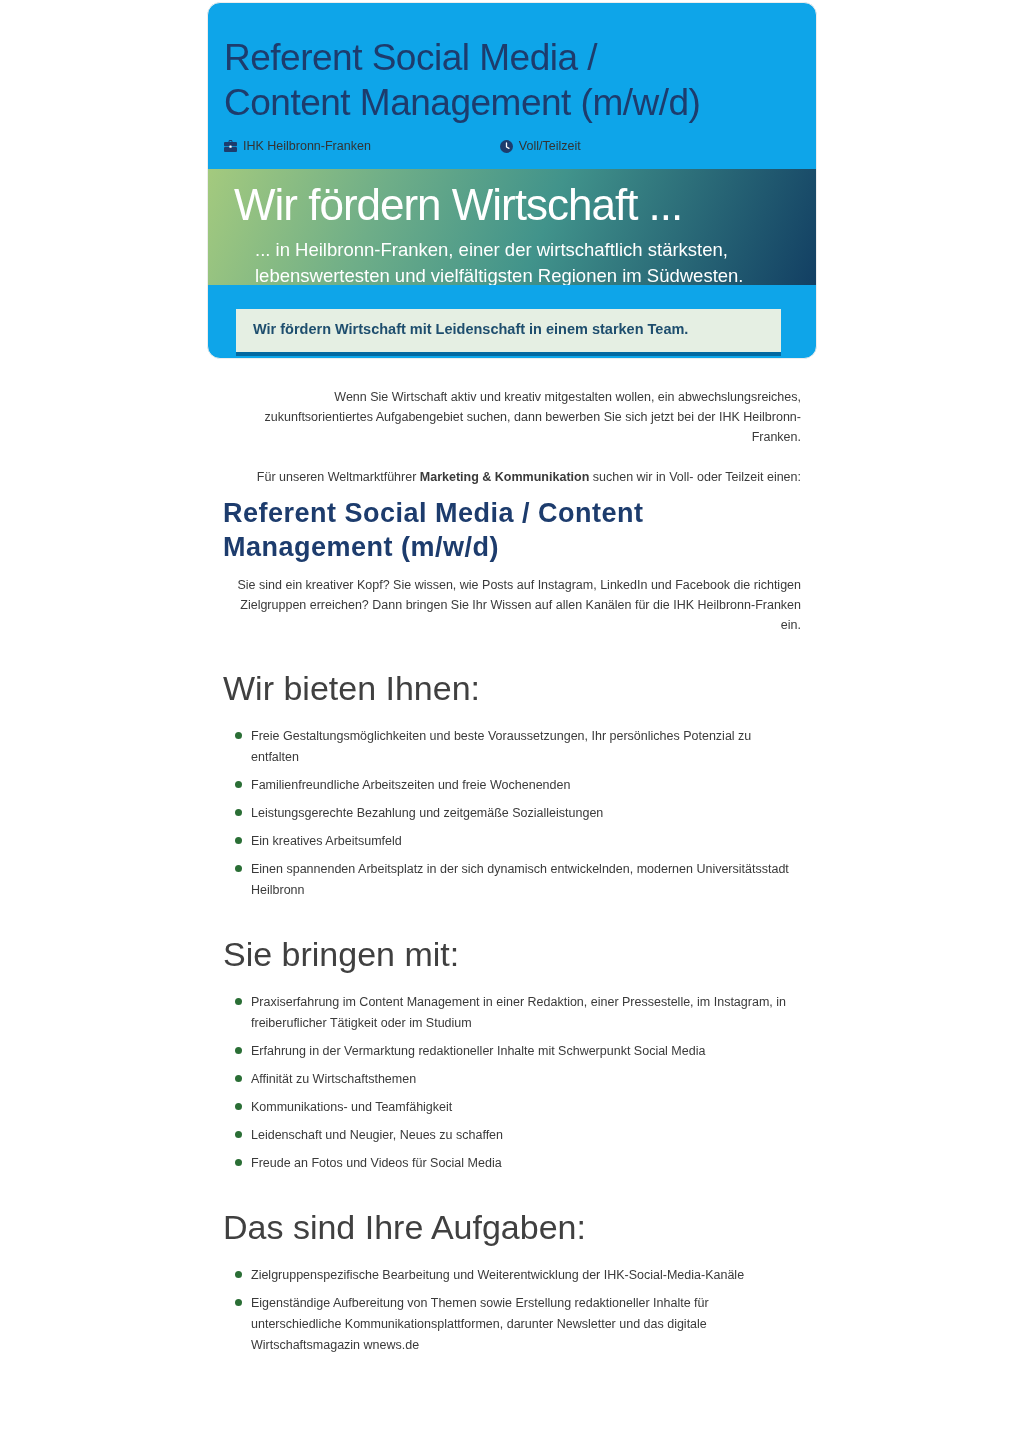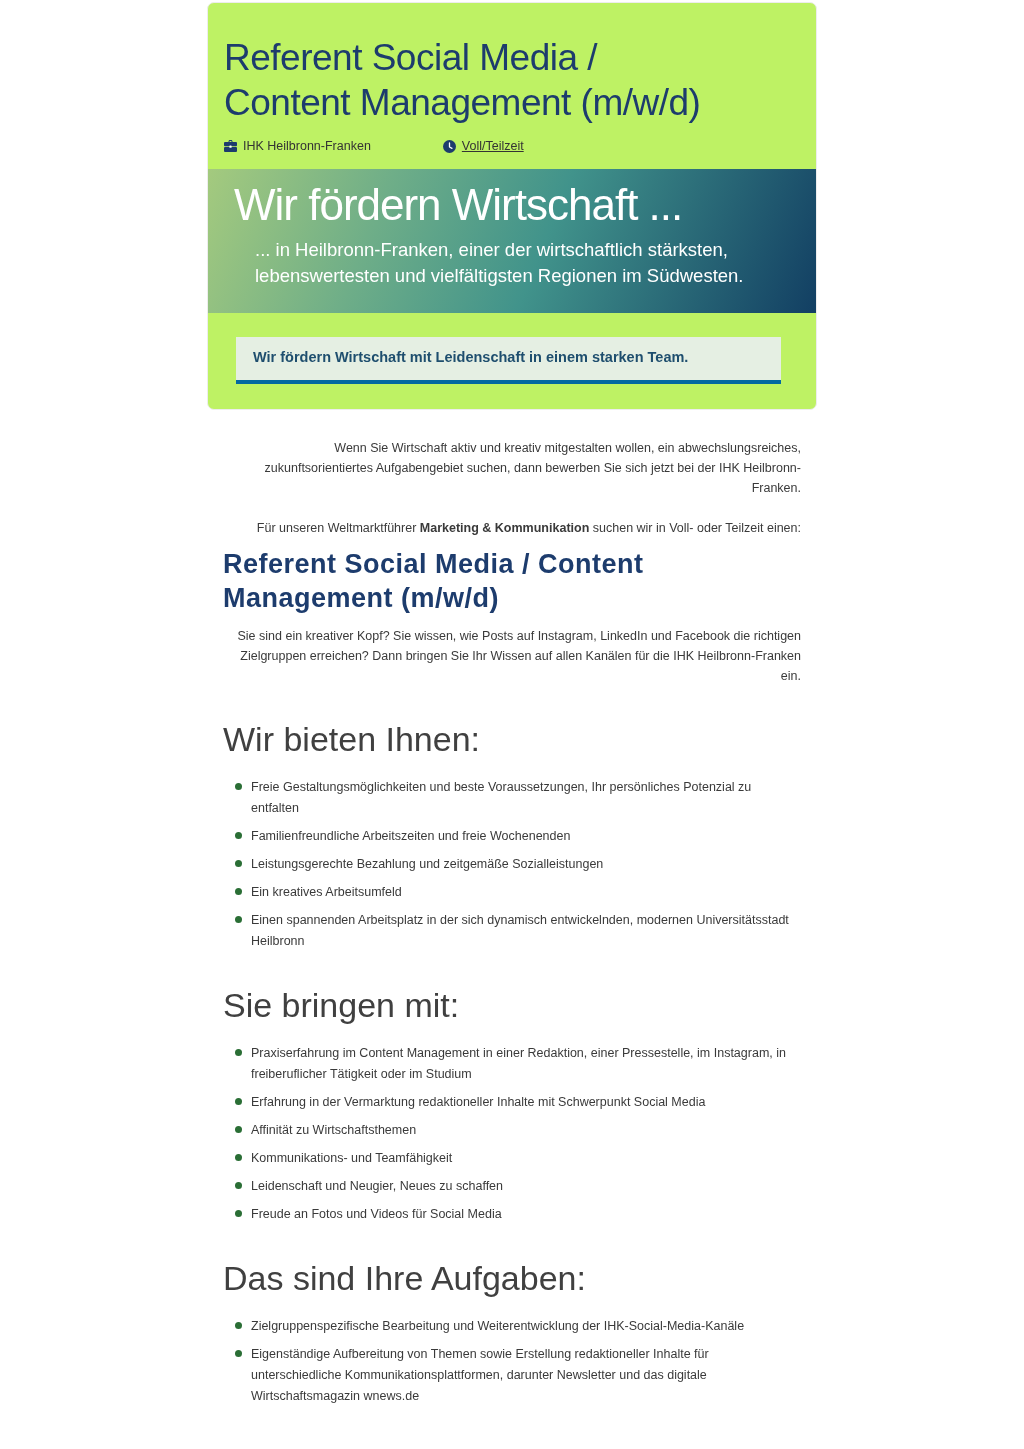--- a/index.html
+++ b/index.html
@@ -9,47 +9,48 @@
     color: #3a3a3a;
   }
   body { width: 1024px; min-height: 1449px; }
 
   .container { width: 610px; margin: 0 auto; }
 
   
   .job-card {
     margin-top: 2px;
     border: 1px solid #ededed;
-    border-radius: 7px;
-    background: #bef264;
-    padding-bottom: 25px;
+    border-radius: 13px;
+    background: #0ea5e9;
+    padding-bottom: 2px;
   }
   .job-card h1 {
     padding: 32px 16px 0 16px;
     font-size: 37px;
     font-weight: normal;
     line-height: 1.22;
     color: #1d3c6d;
     letter-spacing: -0.5px;
   }
   .meta-row {
     display: flex;
     align-items: center;
     padding: 14px 16px 0 16px;
     font-size: 12.5px;
     color: #333333;
+    gap: 20px;
   }
   .meta-item { display: flex; align-items: center; }
-  .meta-item + .meta-item { margin-left: 72px; text-decoration: underline; }
+  .meta-item + .meta-item { margin-left: 109px; }
   .meta-item svg { margin-right: 6px; flex: none; }
 
   
   .hero-banner {
     margin-top: 16px;
-    height: 144px;
+    height: 116px;
     background: linear-gradient(112deg, #a4ca7e 0%, #6fae88 28%, #41938b 55%, #123f63 100%);
     overflow: hidden;
   }
   .hero-banner .banner-title {
     padding: 11px 0 0 26px;
     font-size: 44px;
     color: #ffffff;
     letter-spacing: -1px;
     font-weight: normal;
     white-space: nowrap;

